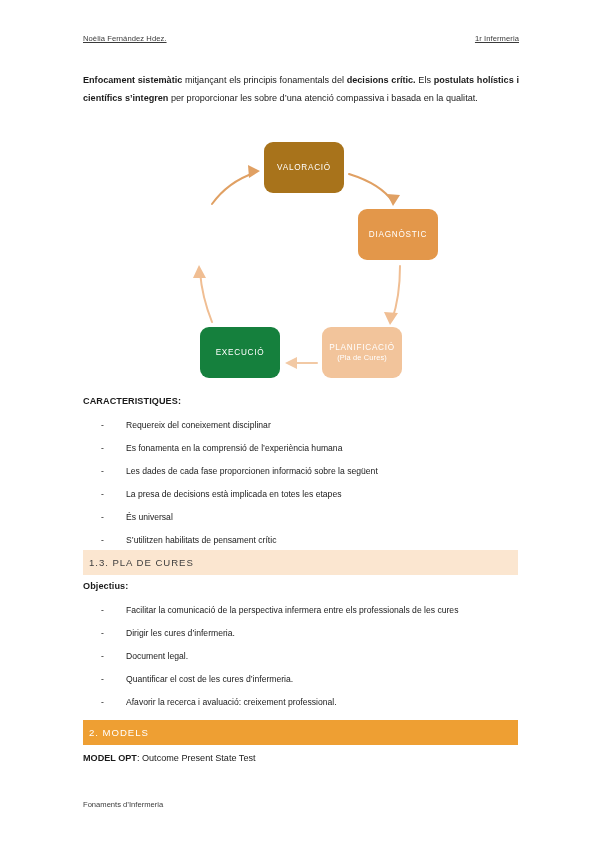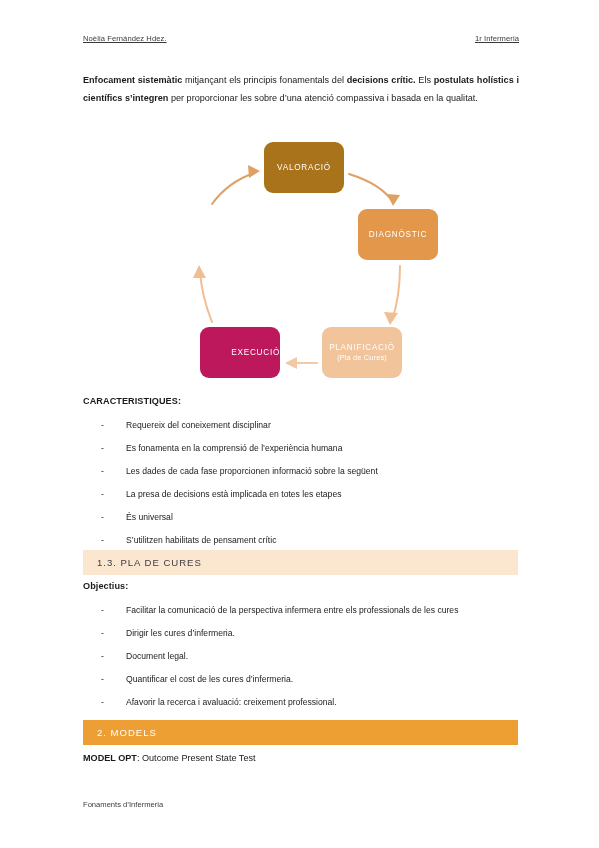--- a/index.html
+++ b/index.html
@@ -74,21 +74,21 @@
     letter-spacing: .09em;
     text-align: center;
     line-height: 1.35;
   }
   .node .sub { font-size: 7.4px; letter-spacing: .02em; }
 
   .node-valoracio    { left: 114px; top: 10px;  width: 80px; height: 51px; background: #A8731B; }
   .node-diagnostic   { left: 208px; top: 77px;  width: 80px; height: 51px; background: #E3974A; justify-content: center; }
   .node-avaluacio    { left: 12px;  top: 77px;  width: 80px; height: 51px; background: #E3974A; }
   .node-planificacio { left: 172px; top: 195px; width: 80px; height: 51px; background: #F2C49B; }
-  .node-execucio     { left: 50px;  top: 195px; width: 80px; height: 51px; background: #be185d; align-items: flex-end; }
+  .node-execucio     { left: 50px;  top: 195px; width: 80px; height: 51px; background: #15803d; }
 
   
   .block-title {
     position: absolute;
     left: 83px;
     font-size: 9.1px;
     font-weight: 700;
     color: #1a1a1a;
     letter-spacing: .01em;
   }
@@ -117,21 +117,21 @@
   .list-objectius        { top: 605px; }
 
   
   .band {
     position: absolute;
     left: 83px;
     width: 435px;
     height: 25px;
     display: flex;
     align-items: center;
-    padding-left: 14px;
+    padding-left: 6px;
     box-sizing: border-box;
     font-size: 9.6px;
     letter-spacing: .10em;
   }
   .band-sub {
     top: 550px;
     background: #FBE6D0;
     color: #3e3e3e;
   }
   .band-main {

